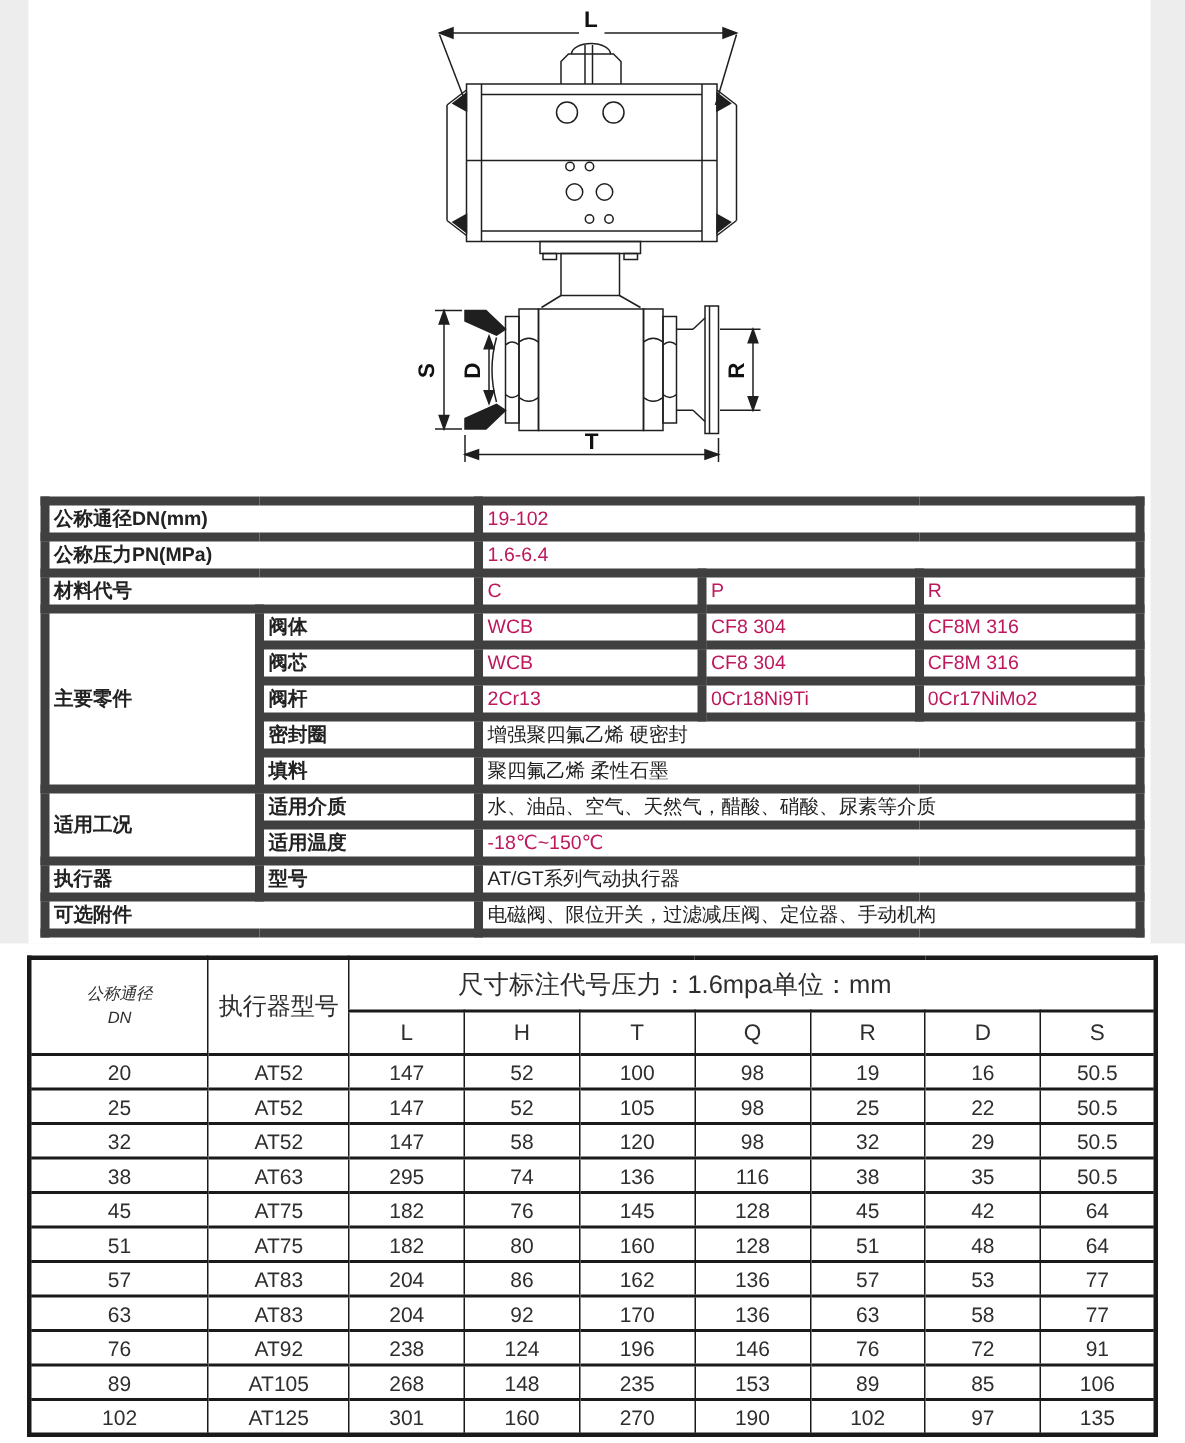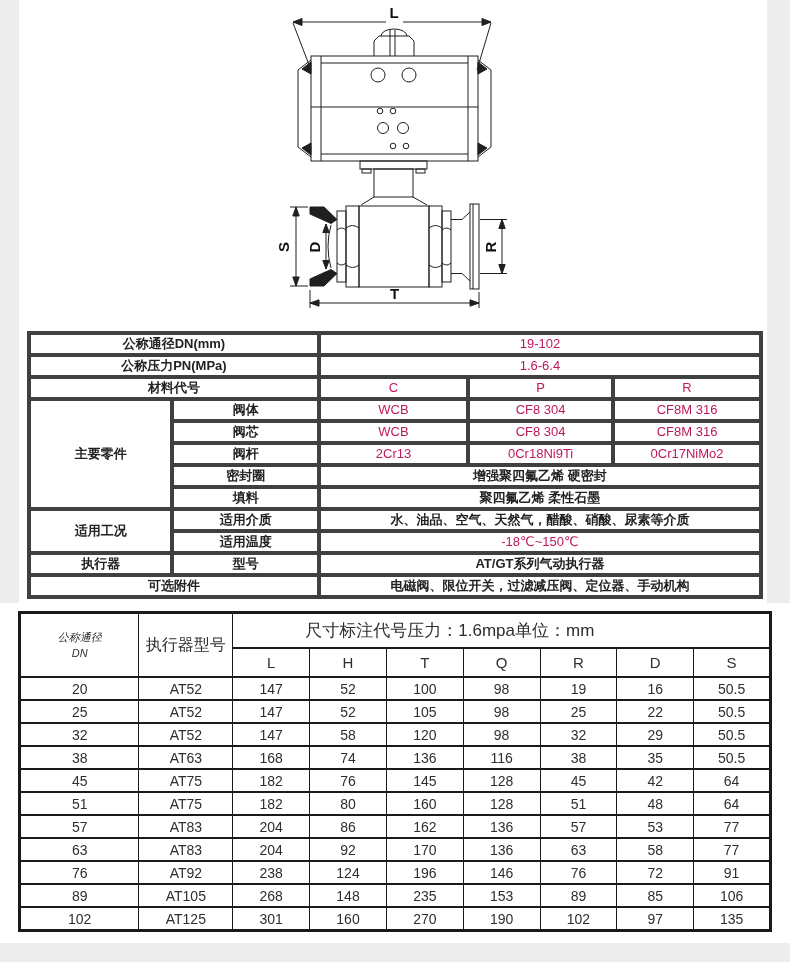--- a/index.html
+++ b/index.html
@@ -15,27 +15,27 @@
   }
   .drawing-wrap{height:331px;overflow:hidden;}
   .drawing-wrap svg{display:block;margin-left:131px;}
   
   .spec-wrap{padding:0 4px 0 8px;}
   table.spec{
     width:100%;border-collapse:collapse;table-layout:fixed;
     border:2px solid #4a4a4a;font-size:13px;
   }
   table.spec th,table.spec td{
-    border:4px solid #404040;height:18px;padding:0 3px;
-    text-align:center;vertical-align:middle;line-height:1.15;
+    border:6px solid #404040;height:18px;padding:0 3px;
+    text-align:left;vertical-align:middle;line-height:1.15;
     font-weight:normal;white-space:nowrap;overflow:hidden;
   }
   table.spec th{font-weight:bold;color:#222;}
   table.spec td{color:#be185d;}
-  table.spec td.b{font-weight:bold;color:#222;}
+  table.spec td.b{font-weight:normal;color:#222;}
   
   .note{
     padding:17px 6px 14px 6px;color:#a3a3a3;font-size:12.5px;line-height:17px;
   }
   
   .dim-section{background:#ffffff;padding:8px 18px 11px 18px;}
   table.dim{
     width:100%;border-collapse:collapse;table-layout:fixed;
     border:3px solid #1a1a1a;color:#2e2e2e;
   }
@@ -315,21 +315,21 @@
           <td>58</td>
           <td>120</td>
           <td>98</td>
           <td>32</td>
           <td>29</td>
           <td>50.5</td>
         </tr>
         <tr>
           <td>38</td>
           <td>AT63</td>
-          <td>168</td>
+          <td>295</td>
           <td>74</td>
           <td>136</td>
           <td>116</td>
           <td>38</td>
           <td>35</td>
           <td>50.5</td>
         </tr>
         <tr>
           <td>45</td>
           <td>AT75</td>

